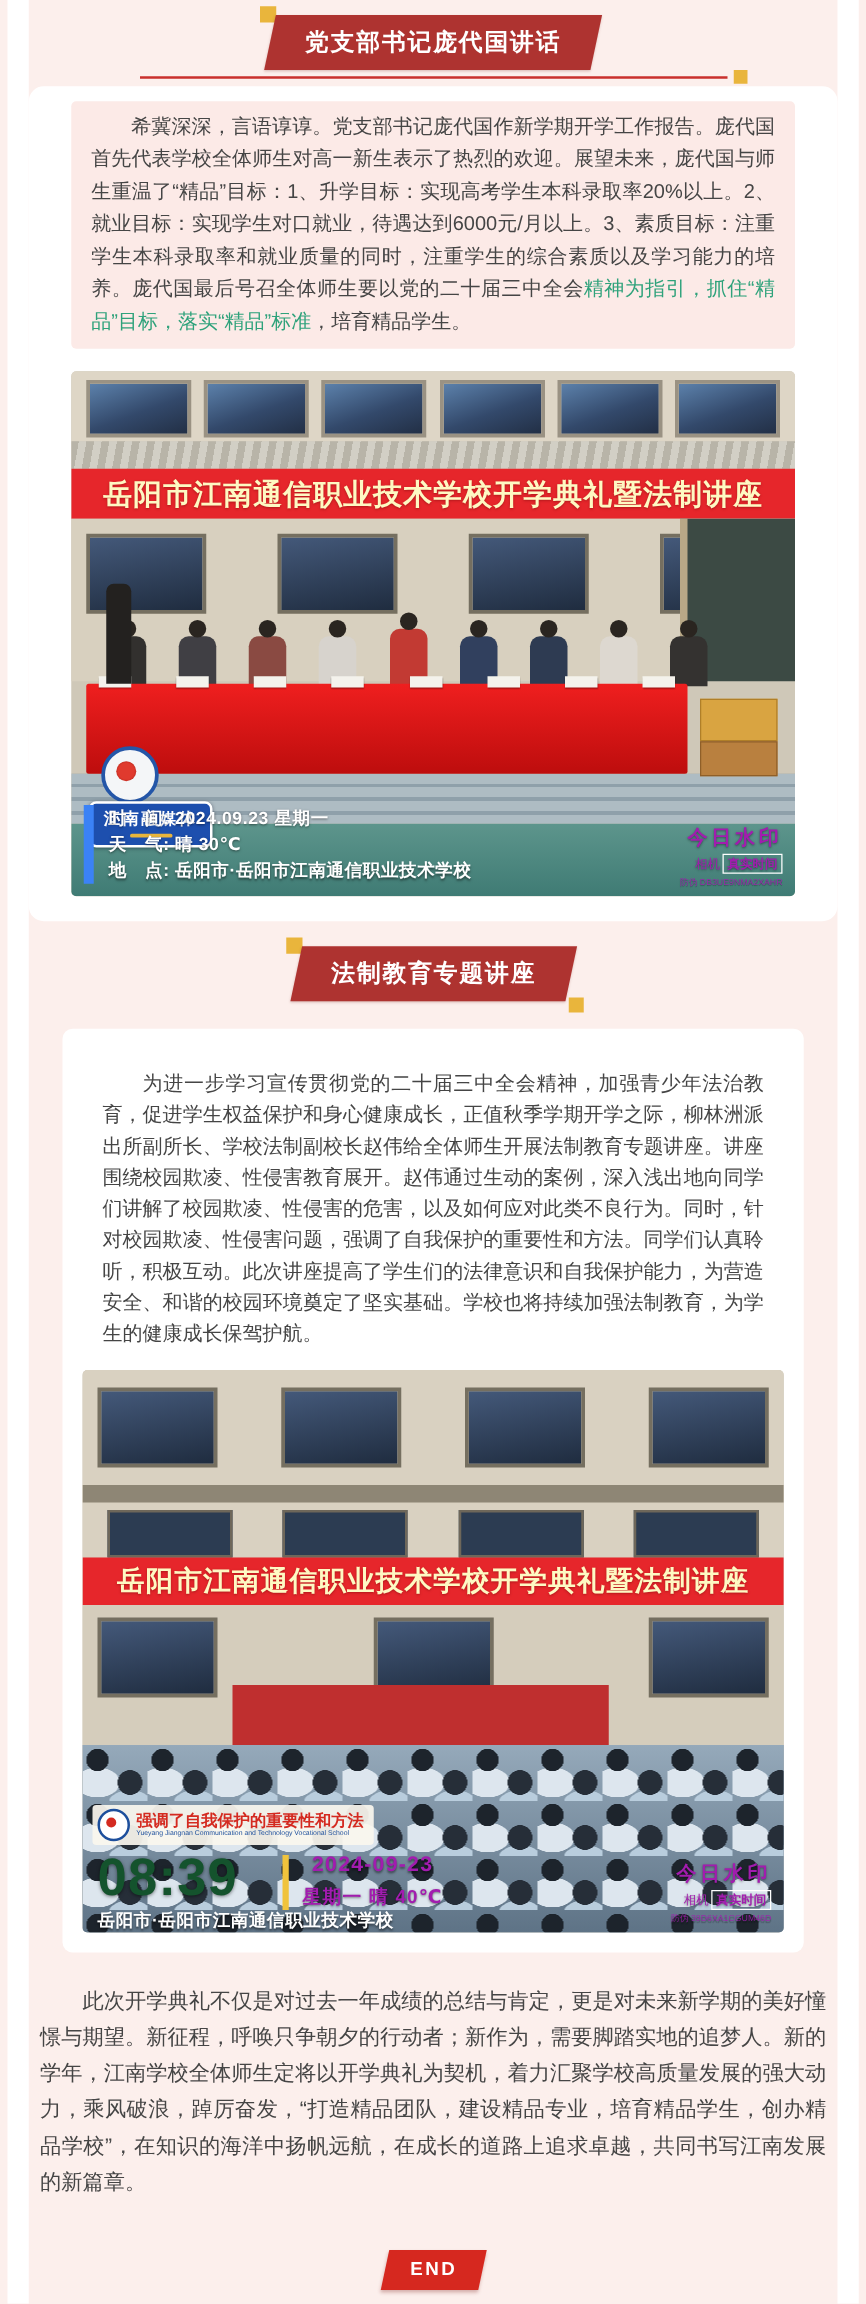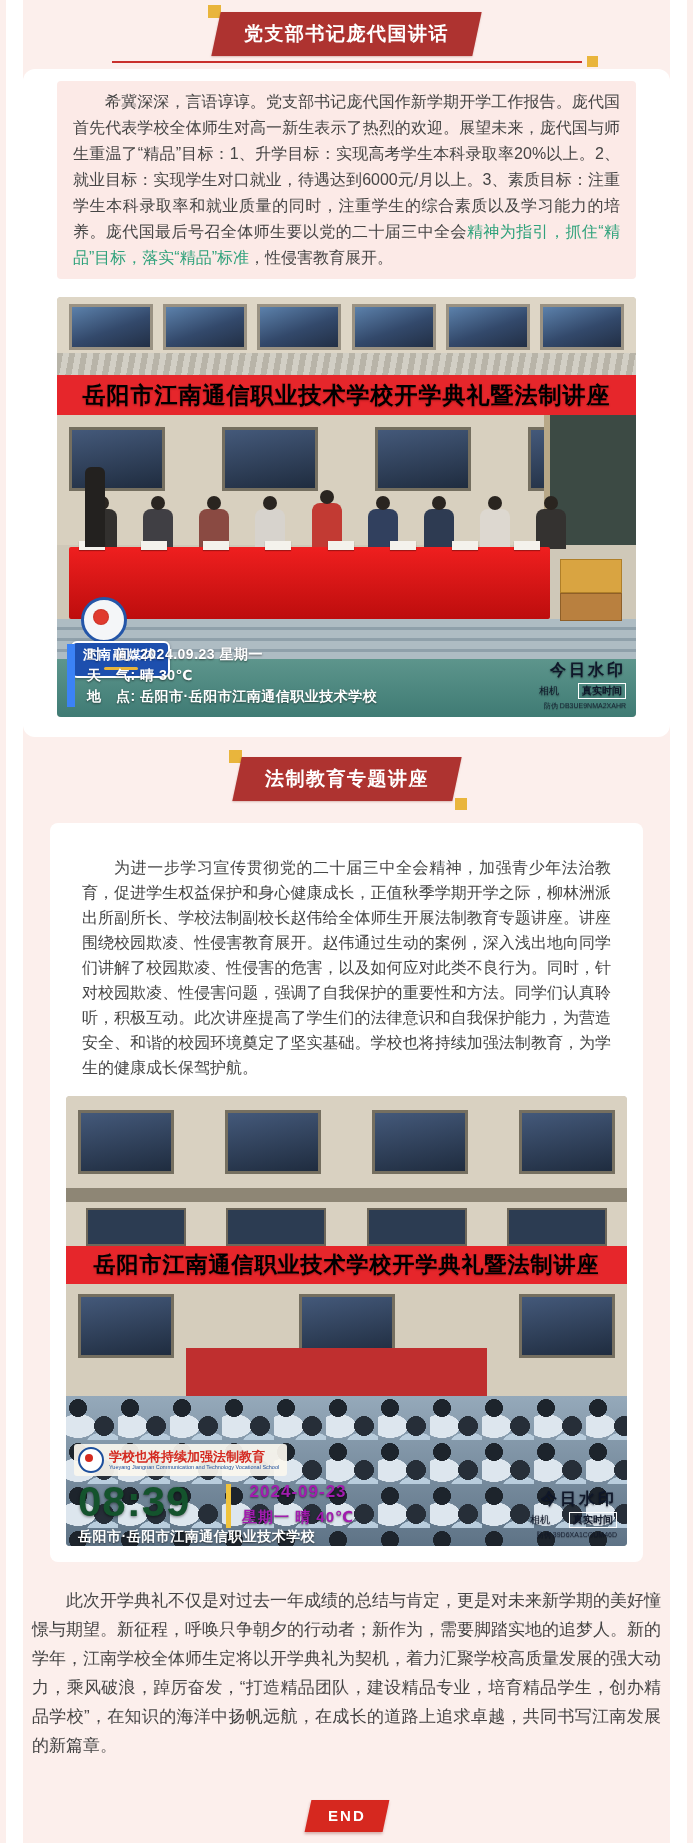--- a/index.html
+++ b/index.html
@@ -46,28 +46,28 @@
 
   
   .photo{position:relative;overflow:hidden;border-radius:4px;background:#cfc8b8;}
   .photo1{height:420px;margin-top:18px;}
   .photo2{height:450px;margin-top:12px;}
   .layer{position:absolute;left:0;right:0;}
   .win-row{display:flex;justify-content:space-between;padding:0 12px;}
   .win{width:78px;height:40px;background:linear-gradient(160deg,#5c81ab 0%,#33496b 55%,#222f45 100%);border:3px solid #9a9283;}
   .win2{width:90px;height:58px;background:linear-gradient(170deg,#44597a 0%,#1f2c3f 100%);border:3px solid #756f60;}
   .photo-banner{
-    background:#e6262b;color:#000000;font-weight:bold;text-align:center;
+    background:#e6262b;color:#fef9c3;font-weight:bold;text-align:center;
     white-space:nowrap;overflow:hidden;letter-spacing:1px;
     text-shadow:0 1px 2px rgba(90,0,0,.4);
   }
-  .wm{position:absolute;right:10px;bottom:6px;text-align:right;color:#0f172a;z-index:6;}
+  .wm{position:absolute;right:10px;bottom:6px;text-align:right;color:#a21caf;z-index:6;}
   .wm-t1{font-size:16px;font-weight:bold;letter-spacing:3px;text-shadow:0 1px 2px rgba(0,0,0,.45);}
   .wm-t2{font-size:10px;margin-top:2px;text-shadow:0 1px 2px rgba(0,0,0,.45);}
-  .wm-tag{display:inline-block;border:1px solid #fff;padding:0 3px;font-weight:bold;margin-left:19px;}
+  .wm-tag{display:inline-block;border:1px solid #fff;padding:0 3px;font-weight:bold;margin-left:2px;}
   .wm-code{font-size:7px;opacity:.85;margin-top:2px;text-shadow:0 1px 1px rgba(0,0,0,.4);}
 
   
   .p1-walltop{top:0;height:56px;background:#ded6c6;}
   .p1-walltop .win-row{padding-top:7px;}
   .p1-fence{top:56px;height:22px;background:repeating-linear-gradient(100deg,#b8b4a8 0 6px,#d2cfc5 6px 12px);}
   .p1-banner{top:78px;height:40px;line-height:40px;font-size:23px;}
   .p1-wallmid{top:118px;height:130px;background:#d8d0bf;}
   .p1-wallmid .win-row{padding-top:12px;}
   .p1-door{position:absolute;right:0;top:0;width:86px;height:130px;background:#3c4a44;border-left:6px solid #b8a887;}
@@ -150,21 +150,21 @@
         <span>党支部书记庞代国讲话</span>
       </div>
     </div>
     <div class="ribbon-underline">
       <span class="sq-end"></span>
     </div>
   </div>
 
   <div class="cardA">
     <div class="pinkbox">
-      <p class="para" style="margin:0"><span>希冀深深，言语谆谆。党支部书记庞代国作新学期开学工作报告。庞代国首先代表学校全体师生对高一新生表示了热烈的欢迎。展望未来，庞代国与师生重温了“精品”目标：1、升学目标：实现高考学生本科录取率20%以上。2、就业目标：实现学生对口就业，待遇达到6000元/月以上。3、素质目标：注重学生本科录取率和就业质量的同时，注重学生的综合素质以及学习能力的培养。庞代国最后号召全体师生要以党的二十届三中全会</span><span class="seg-green">精神为指引，抓住“精品”目标，落实“精品”标准</span><span>，性侵害教育展开。</span></p>
+      <p class="para" style="margin:0"><span>希冀深深，言语谆谆。党支部书记庞代国作新学期开学工作报告。庞代国首先代表学校全体师生对高一新生表示了热烈的欢迎。展望未来，庞代国与师生重温了“精品”目标：1、升学目标：实现高考学生本科录取率20%以上。2、就业目标：实现学生对口就业，待遇达到6000元/月以上。3、素质目标：注重学生本科录取率和就业质量的同时，注重学生的综合素质以及学习能力的培养。庞代国最后号召全体师生要以党的二十届三中全会</span><span class="seg-green">精神为指引，抓住“精品”目标，落实“精品”标准</span><span>，培育精品学生。</span></p>
     </div>
 
     <div class="photo photo1">
       <div class="layer p1-walltop">
         <div class="win-row">
           <div class="win"></div>
           <div class="win"></div>
           <div class="win"></div>
           <div class="win"></div>
           <div class="win"></div>
@@ -268,21 +268,21 @@
           <div class="win2"></div>
           <div class="win2"></div>
         </div>
         <div class="p2-stage"></div>
       </div>
       <div class="layer p2-crowd"></div>
 
       <div class="p2-schoolstrip">
         <div class="slogo"></div>
         <div>
-          <div class="p2-school-cn">学校也将持续加强法制教育</div>
+          <div class="p2-school-cn">强调了自我保护的重要性和方法</div>
           <div class="p2-school-en">Yueyang Jiangnan Communication and Technology Vocational School</div>
         </div>
       </div>
       <div class="p2-time">08:39</div>
       <div class="p2-divider"></div>
       <div class="p2-datecol">
         <div class="p2-date">2024-09-23</div>
         <div class="p2-week">星期一  晴 40℃</div>
       </div>
       <div class="p2-loc">岳阳市·岳阳市江南通信职业技术学校</div>

